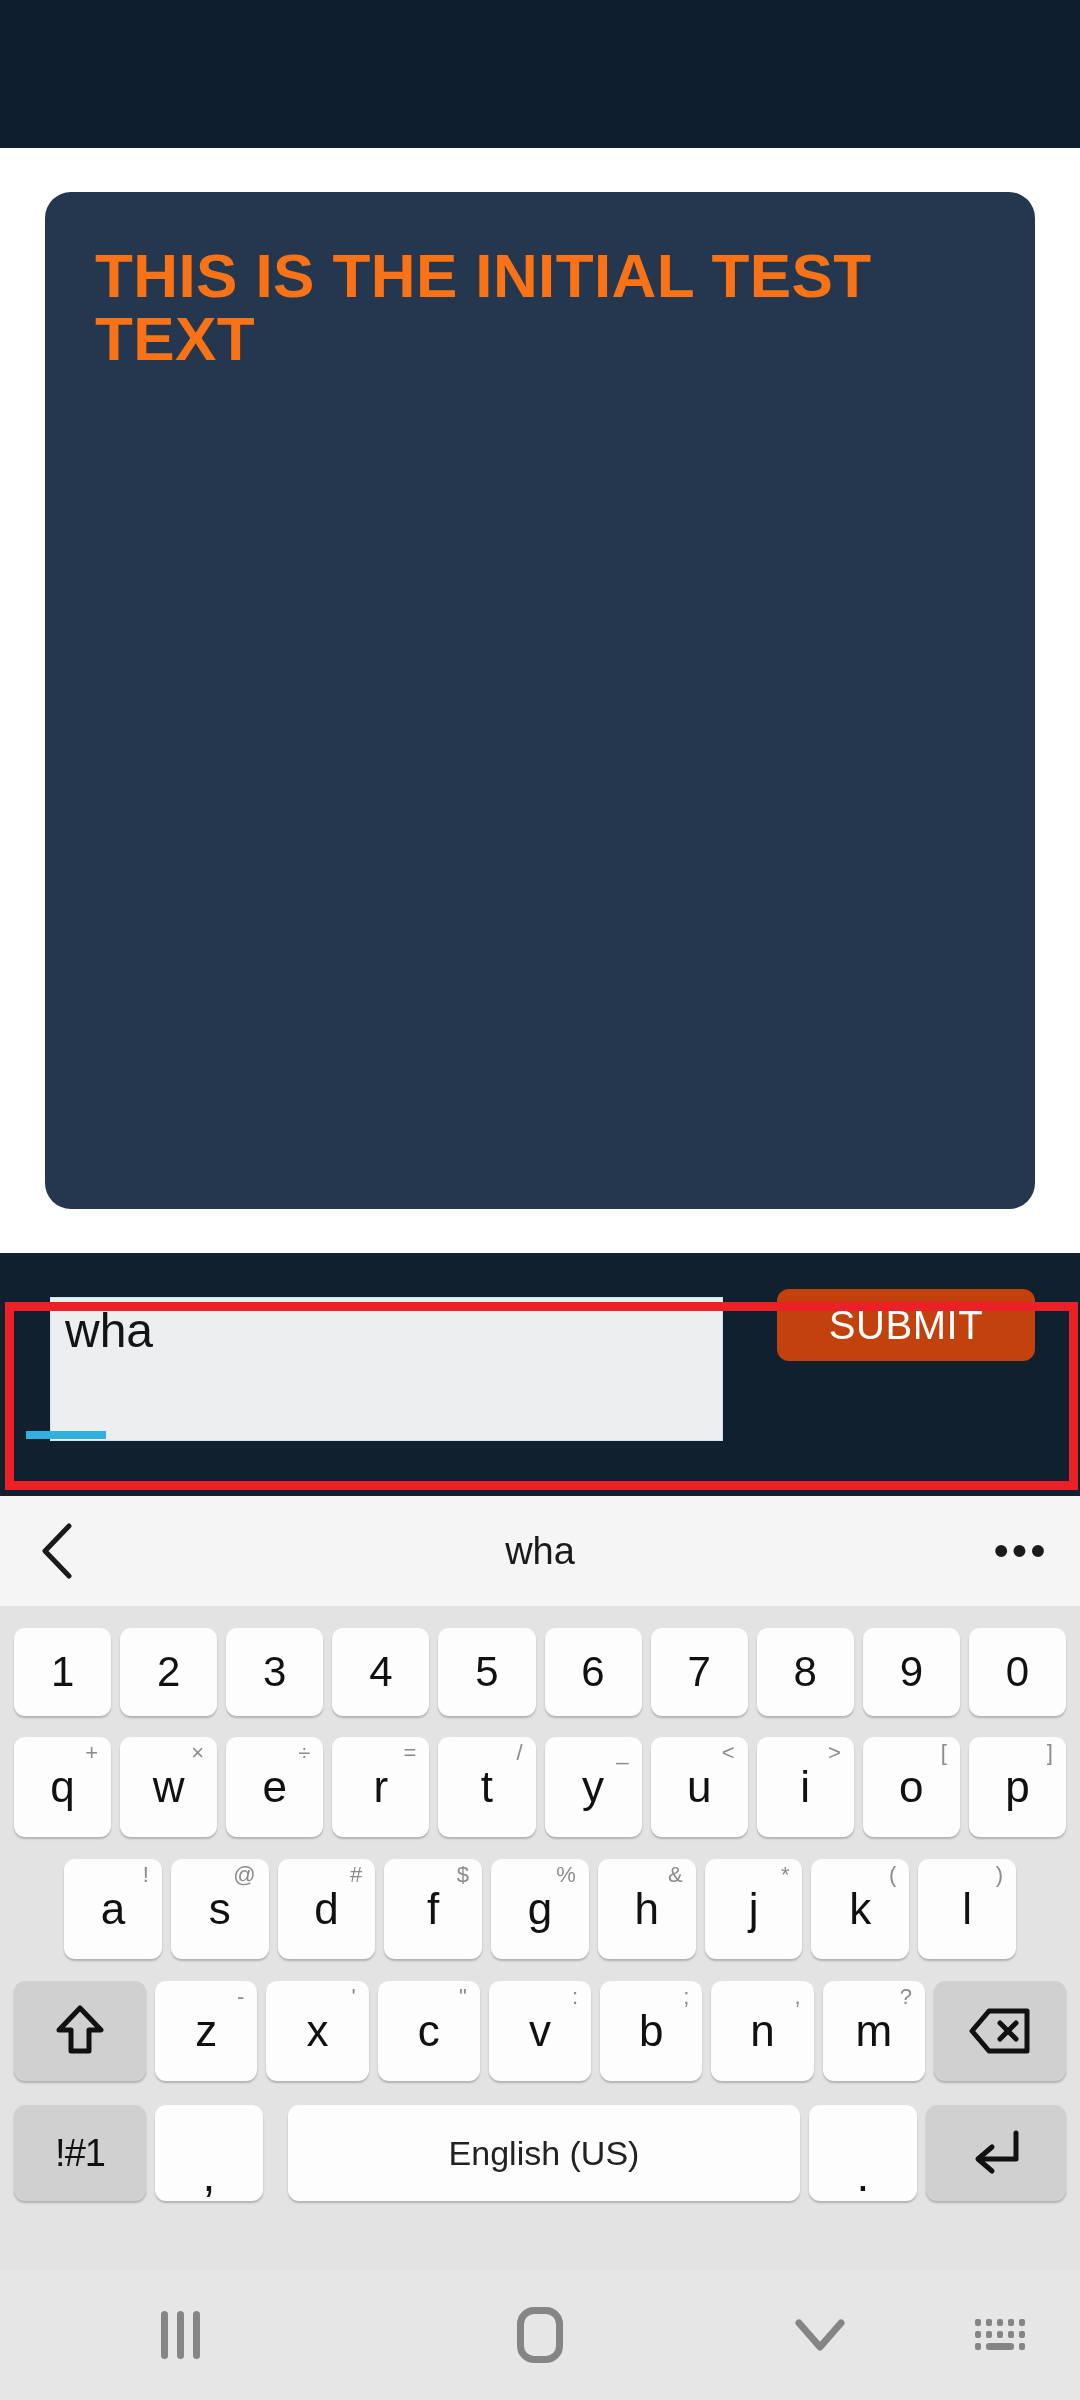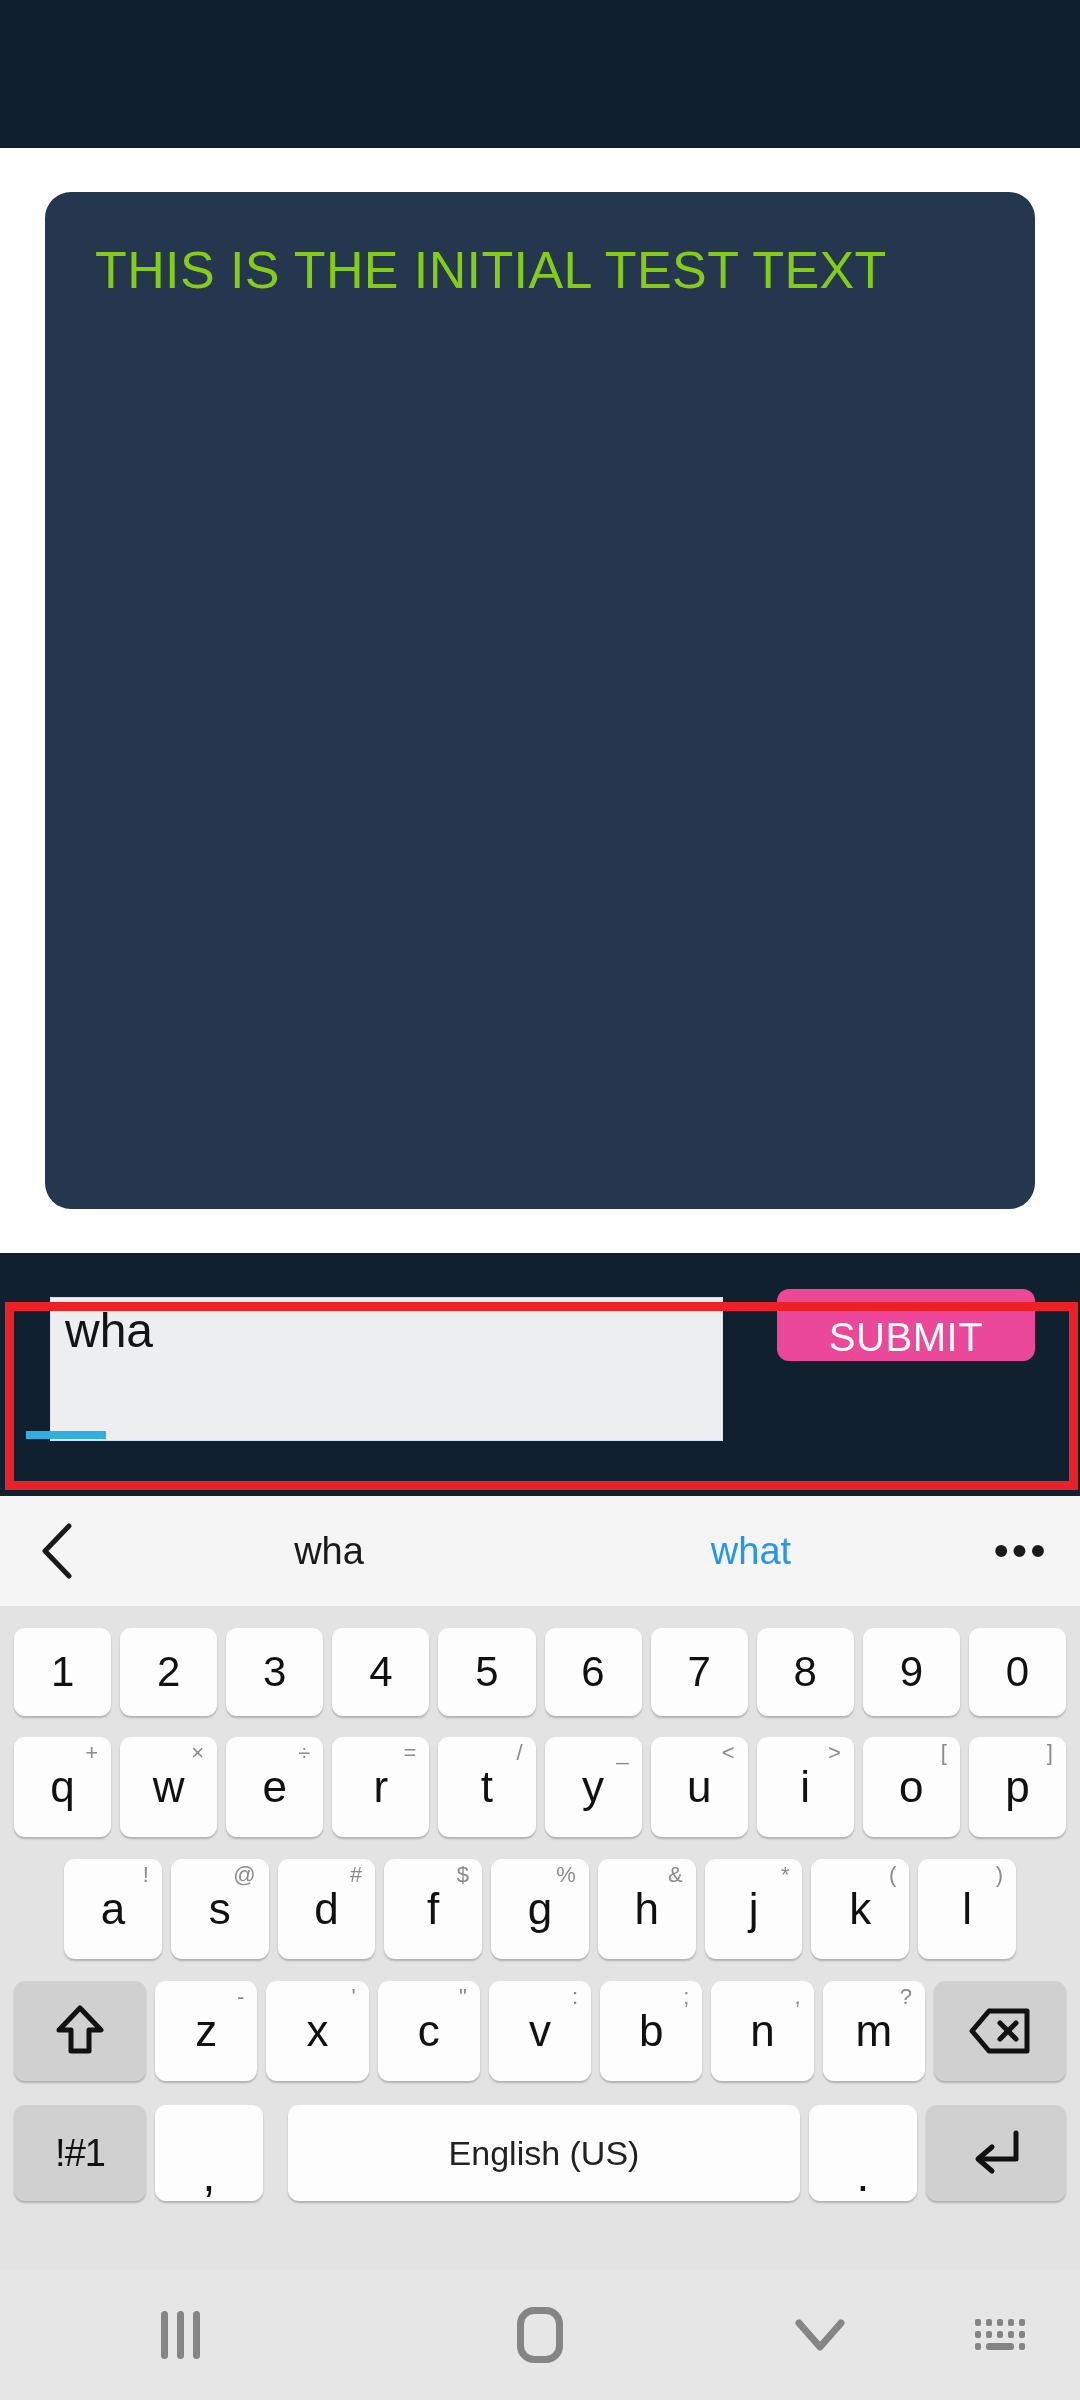--- a/index.html
+++ b/index.html
@@ -38,25 +38,25 @@
   .text-card {
     position: absolute;
     left: 45px; top: 44px;
     width: 990px; height: 1017px;
     background: #24374e;
     border-radius: 26px;
     padding: 52px 50px;
   }
 
   .text-card-content {
-    color: #84cc16;
-    font-size: 52px;
+    color: #f97316;
+    font-size: 62px;
     line-height: 1.02;
     letter-spacing: 0.4px;
-    font-weight: 400;
+    font-weight: 700;
     white-space: pre-wrap;
   }
 
   
   .input-bar {
     position: absolute;
     left: 0; top: 1253px;
     width: 1080px; height: 243px;
     background: #10202f;
   }
@@ -81,30 +81,30 @@
     position: absolute;
     left: 26px; top: 178px;
     width: 80px; height: 8px;
     background: #31b0e0;
   }
 
   .submit-button {
     position: absolute;
     left: 777px; top: 1289px;
     width: 258px; height: 72px;
-    background: #ec4899;
+    background: #c2410c;
     border: none;
     border-radius: 12px;
     color: #ffffff;
     font-size: 40px;
     font-family: "Liberation Sans", sans-serif;
     letter-spacing: 0.6px;
     line-height: 72px;
     text-align: center;
-    padding: 12px;
+    padding: 0;
   }
 
   
   .highlight-box {
     position: absolute;
     left: 5px; top: 1302px;
     width: 1073px; height: 188px;
     border: 9px solid #ec2027;
     pointer-events: none;
   }
@@ -265,21 +265,20 @@
 
   <div class="highlight-box"></div>
 
   <div class="suggestion-bar">
     <div class="sugg-back">
       <svg width="40" height="58" viewBox="0 0 40 58">
         <polyline points="30,4 6,29 30,54" fill="none" stroke="#1a1a1a" stroke-width="5" stroke-linecap="round" stroke-linejoin="round"></polyline>
       </svg>
     </div>
     <div class="sugg-item">wha</div>
-    <div class="sugg-item active">what</div>
     <div class="sugg-more">•••</div>
   </div>
 
   <div class="keyboard">
 
     <div class="kb-row row-num">
       <div class="key">1</div>
       <div class="key">2</div>
       <div class="key">3</div>
       <div class="key">4</div>

